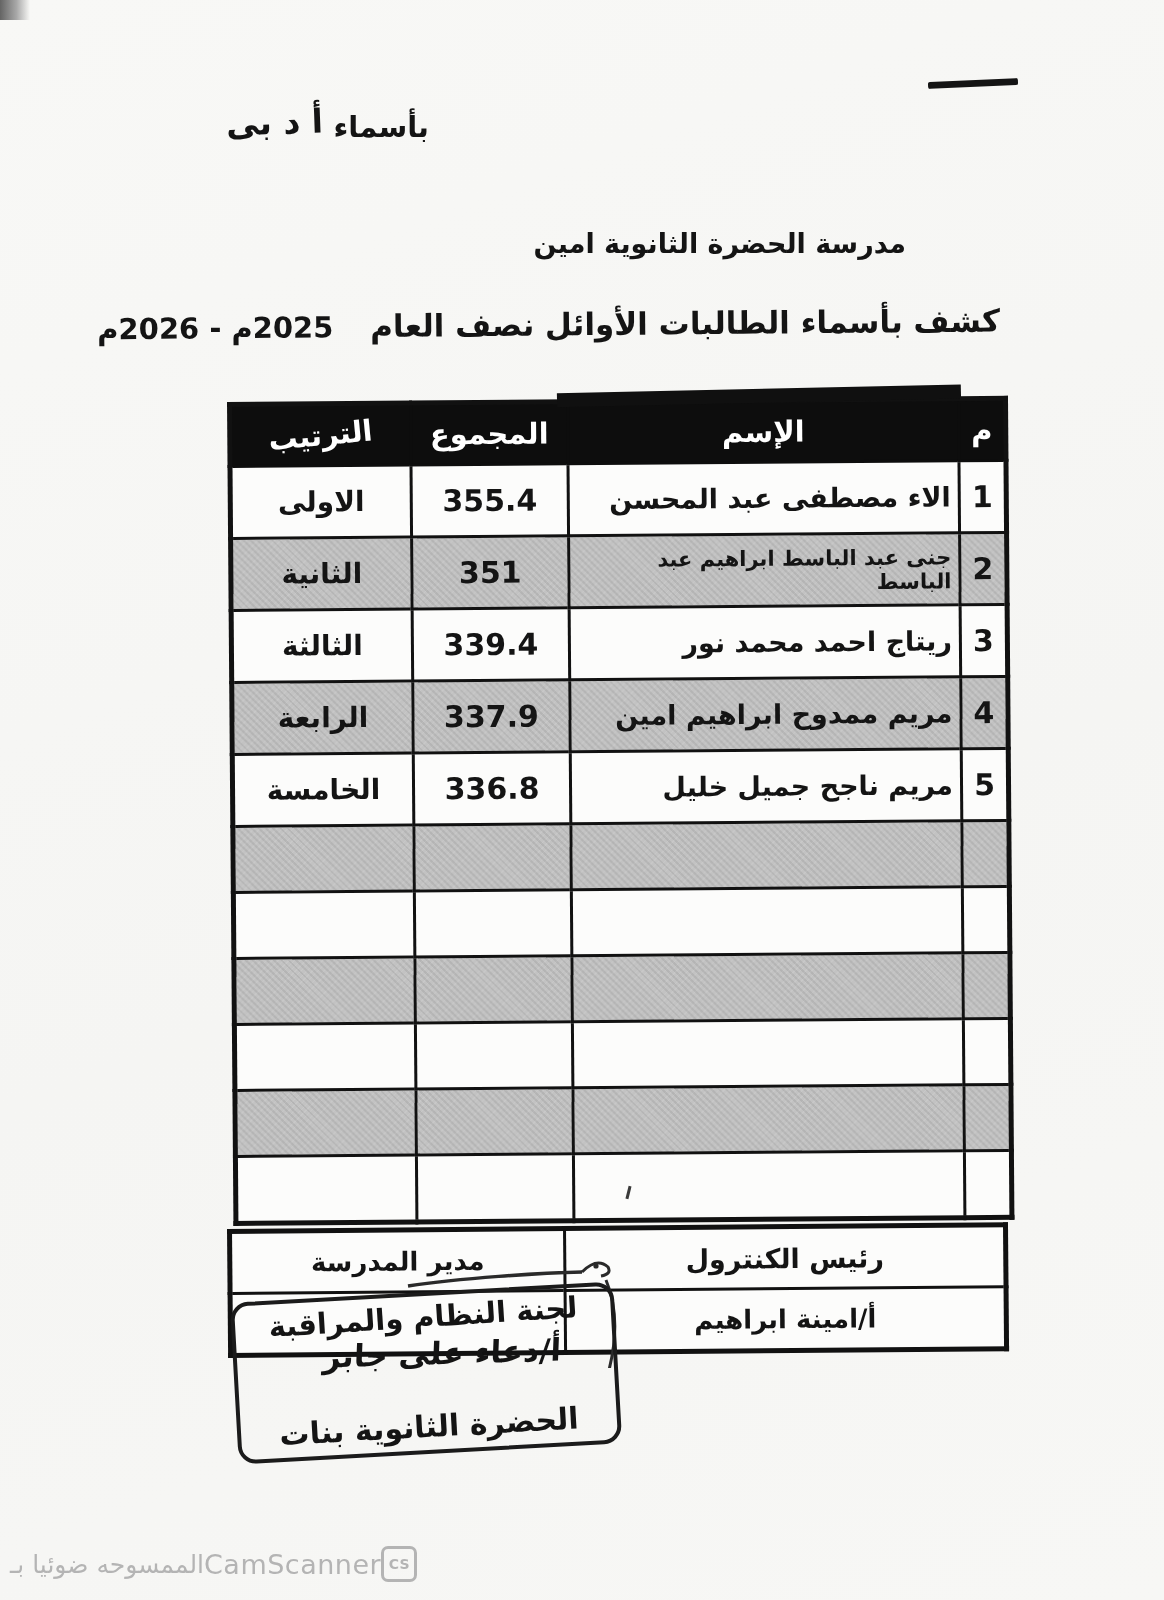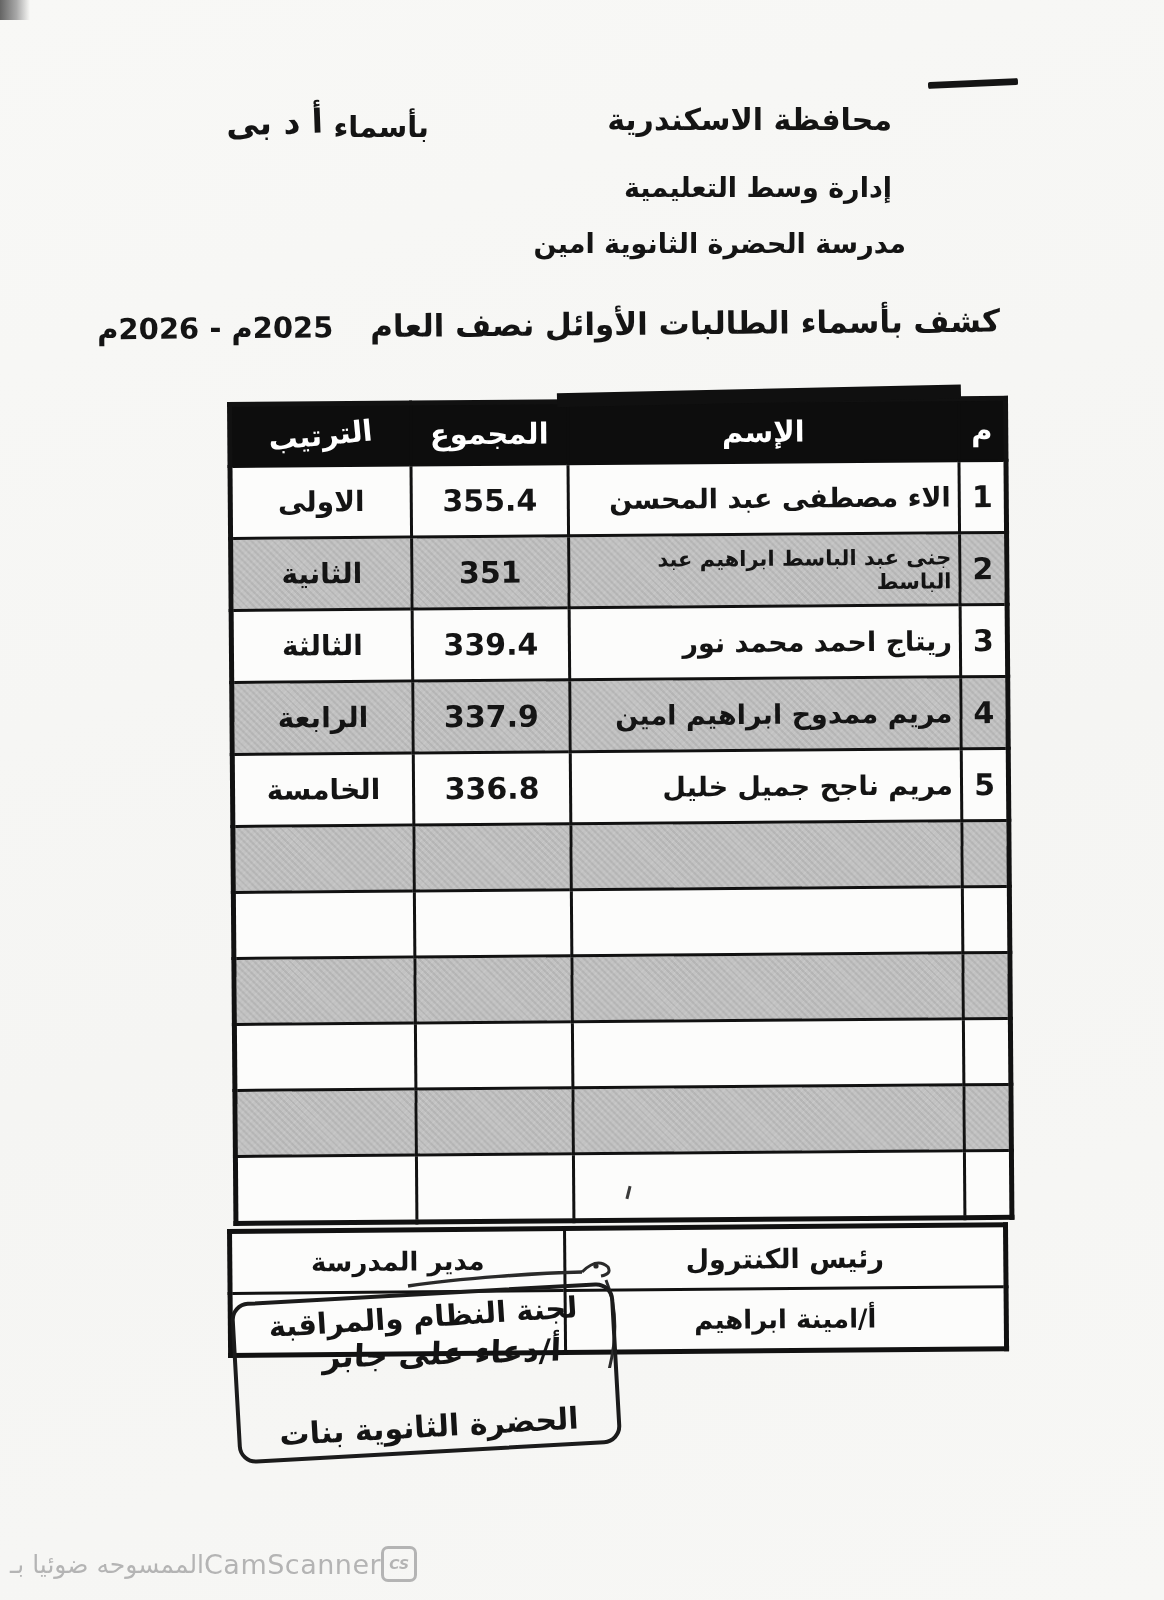--- a/index.html
+++ b/index.html
@@ -91,33 +91,31 @@
   .wm{
     position:absolute;left:10px;top:1546px;
     display:flex;flex-direction:row-reverse;align-items:center;
     color:#b4b4b4;direction:rtl;
   }
   .wm .txt{font-size:25px;letter-spacing:.5px;white-space:nowrap;}
   .wm .brand{font-size:27px;font-weight:normal;letter-spacing:.5px;direction:ltr;}
   .cs-icon{
     width:30px;height:30px;border:3px solid #b4b4b4;border-radius:7px;
     display:flex;align-items:center;justify-content:center;
-    font-size:14px;font-weight:bold;color:#b4b4b4;direction:ltr;flex:0 0 auto;font-style:italic;
+    font-size:14px;font-weight:bold;color:#b4b4b4;direction:ltr;flex:0 0 auto;
   }
 </style>
 </head>
 <body>
 
 <div class="page">
 
   <div class="corner-smudge"></div>
   <div class="top-dash"></div>
 
-  <div class="hline gov">محافظة الاسكندرية</div>
-  <div class="hline adm">إدارة وسط التعليمية</div>
   <div class="hline sch">مدرسة الحضرة الثانوية امين</div>
 
   <div class="hline enr">
     <span>بأسماء</span>
     <span class="hand">أ د بى</span>
   </div>
 
   <div class="doc-title">
     <span>كشف بأسماء الطالبات الأوائل نصف العام</span>
     <span class="years">2025م - 2026م</span>

